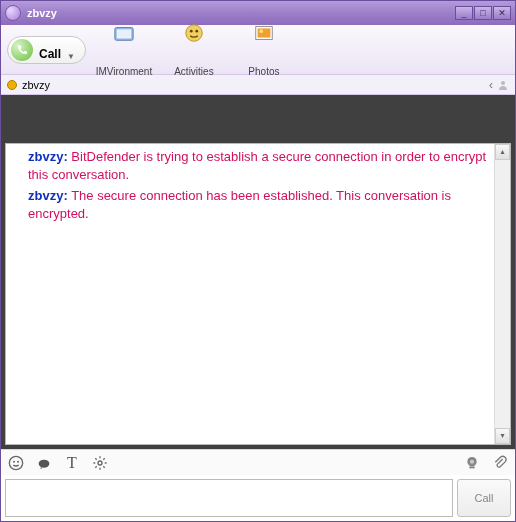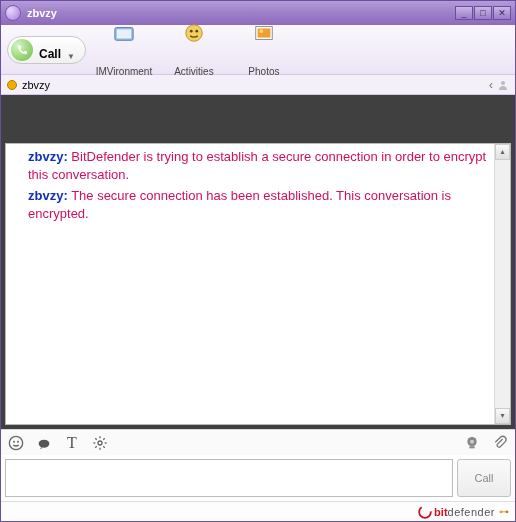--- a/index.html
+++ b/index.html
@@ -174,22 +174,14 @@
           <path d="M16 6l-8 8a3 3 0 0 0 4 4l8-8a5 5 0 0 0-7-7l-8 8" fill="none" stroke="#777" stroke-width="2"></path>
         </svg>
     </div>
   </div>
 
   <div class="inputrow">
     <textarea class="inputbox" placeholder="" style=""></textarea>
     <button class="sendbtn">Call</button>
   </div>
 
-  <div class="brandbar">
-    <svg width="14" height="14" viewBox="0 0 24 24" style="margin-right:2px;">
-        <circle cx="12" cy="12" r="10" fill="none" stroke="#d01020" stroke-width="3" stroke-dasharray="40 20"></circle>
-      </svg>
-    <span class="brand-bit">bit</span>
-      <span class="brand-def">defender</span>
-    <span class="brand-key">⊶</span>
-  </div>
 
 </div>
 
 </body></html>

